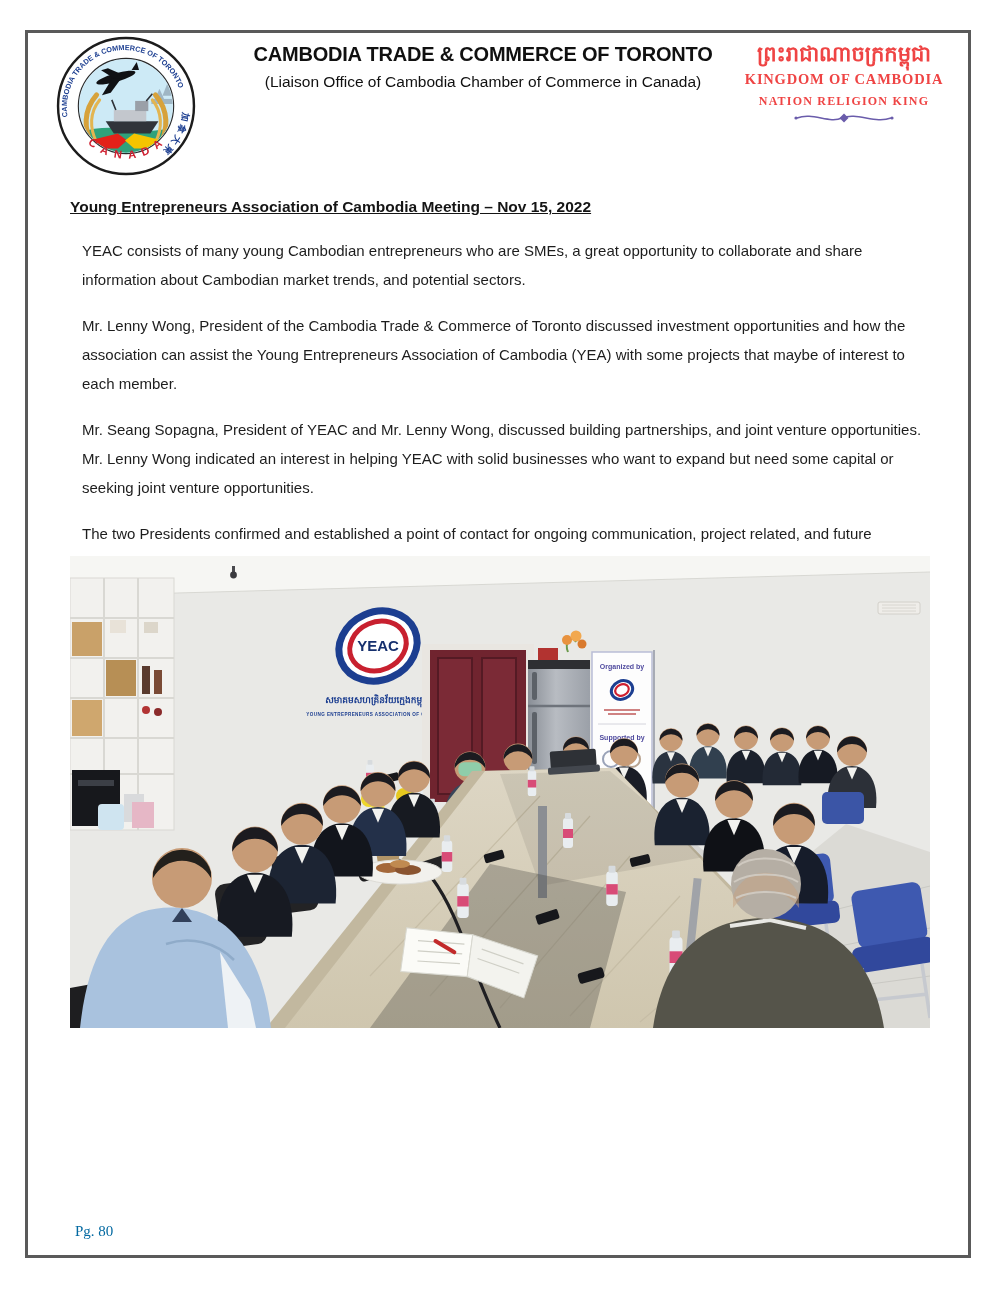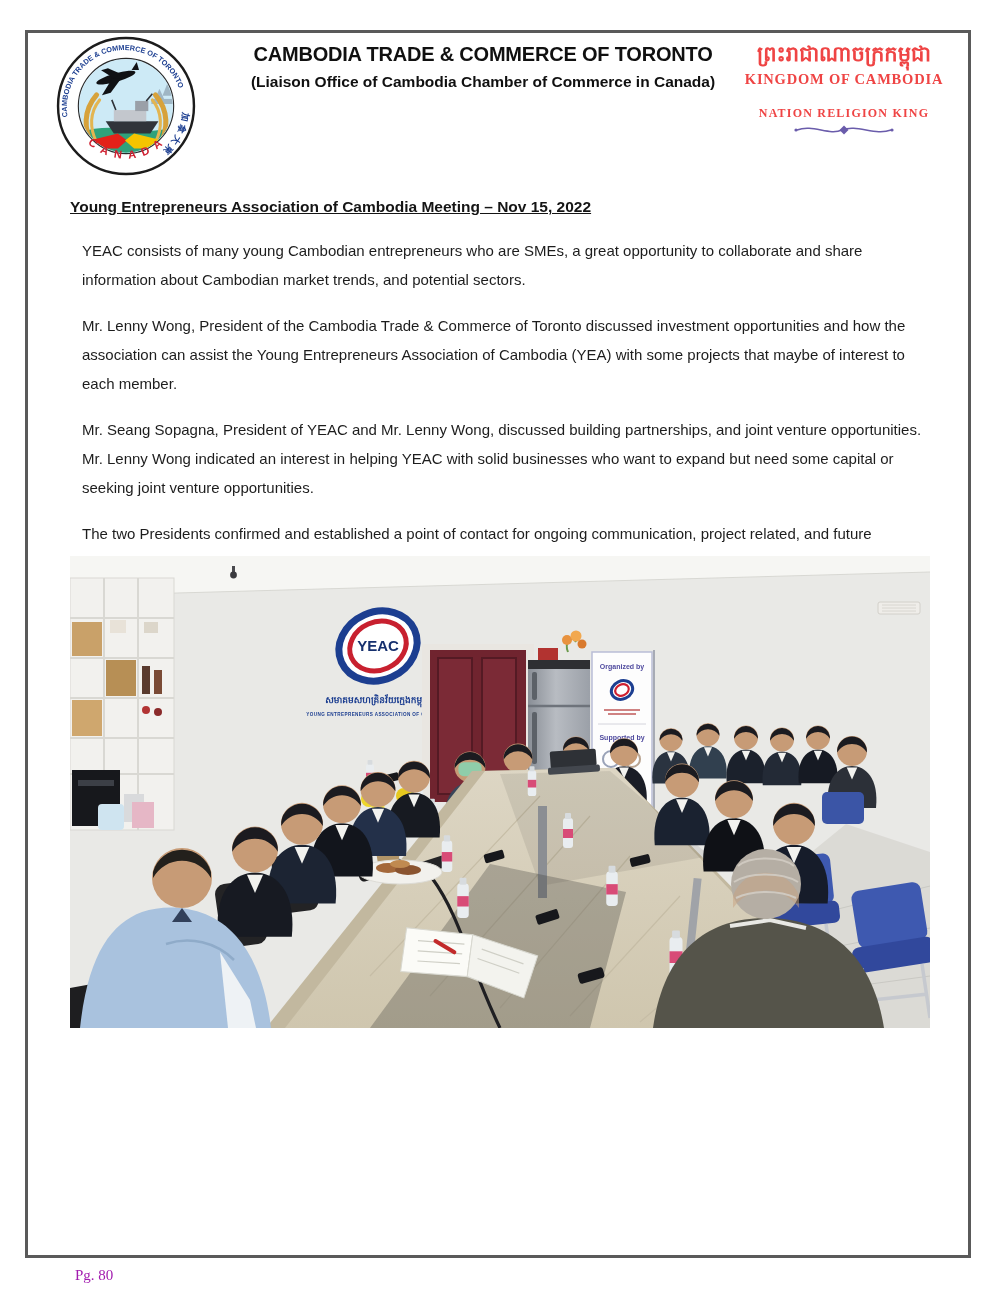--- a/index.html
+++ b/index.html
@@ -9,43 +9,43 @@
     -webkit-font-smoothing:antialiased;
   }
   .sheet{
     position:absolute;left:25px;top:30px;width:940px;height:1222px;
     border:3px solid #5a5a5a;background:#fff;
   }
   
   .emblem{position:absolute;left:27px;top:2px;width:142px;height:142px;}
   .header-center{position:absolute;left:150px;top:10px;width:610px;text-align:center;}
   .org-title{font-size:20px;font-weight:bold;letter-spacing:-0.2px;color:#101010;}
-  .org-subtitle{font-size:15.5px;font-weight:bold;margin-top:7px;color:#101010;}
+  .org-subtitle{font-size:15.5px;font-weight:normal;margin-top:7px;color:#101010;}
   .royal{position:absolute;left:702px;top:8px;width:228px;text-align:center;color:#ef4444;}
   .khmer-big{font-size:21px;font-weight:bold;line-height:1.25;}
   .kingdom-en{font-family:"Liberation Serif", serif;font-size:14.5px;font-weight:bold;letter-spacing:0.8px;margin-top:4px;}
   .khmer-small{font-size:17px;font-weight:bold;margin-top:6px;}
-  .motto-en{font-family:"Liberation Serif", serif;font-size:12px;font-weight:bold;letter-spacing:1.2px;margin-top:18px;}
+  .motto-en{font-family:"Liberation Serif", serif;font-size:12px;font-weight:bold;letter-spacing:1.2px;margin-top:6px;}
   .flourish{margin-top:2px;}
   
   .article{position:absolute;left:42px;top:165px;width:864px;}
   .article h1{
     font-size:15.5px;font-weight:bold;text-decoration:underline;
     margin:0 0 20px 0;color:#151515;
   }
   .article p{
     font-size:15px;line-height:29px;margin:0 0 17px 12px;color:#1d1d1d;
     white-space:pre-wrap;
   }
   
   .photo{position:absolute;left:42px;top:523px;width:860px;height:472px;display:block;}
   
   .pgnum{
     position:absolute;left:47px;top:1190px;
-    font-family:"Liberation Serif", serif;font-size:15px;color:#a21caf;margin-top:44px;
+    font-family:"Liberation Serif", serif;font-size:15px;color:#0369a1;
   }
 </style>
 </head>
 <body>
 
 <div class="sheet">
 
   <svg class="emblem" viewBox="0 0 140 140" role="img">
     <defs>
       <path id="arcTop" d="M 15,91 A 57,57 0 1 1 125,63"></path>

